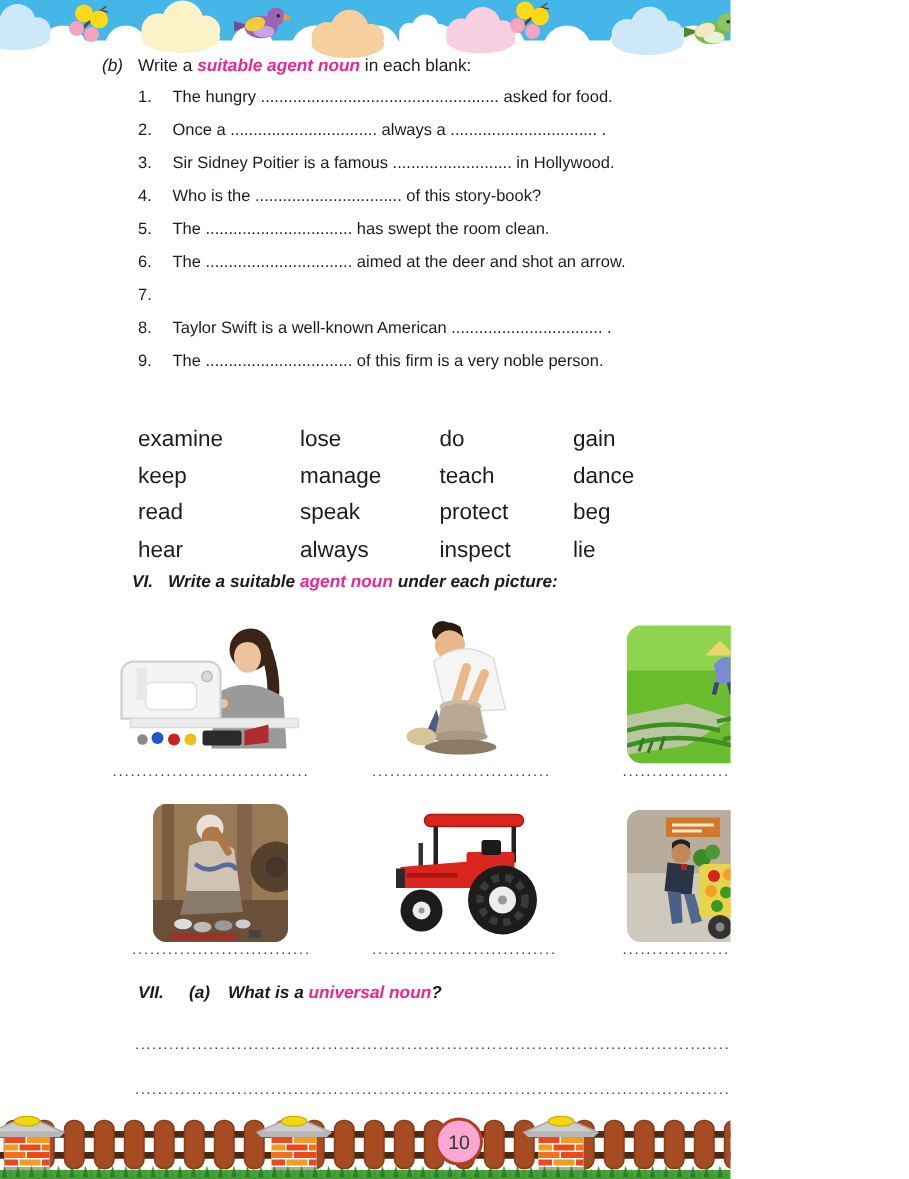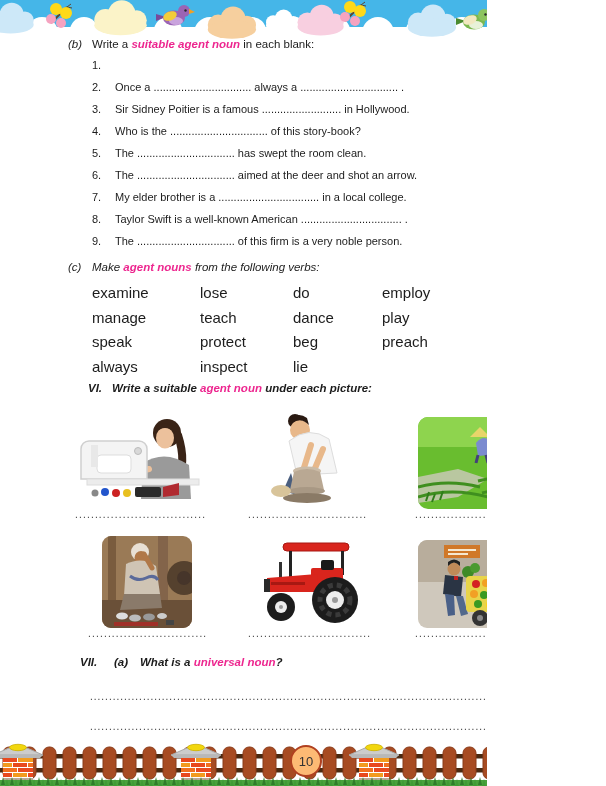--- a/index.html
+++ b/index.html
@@ -10,31 +10,31 @@
   .lbl{font-style:italic;display:inline-block;width:24px;}
   .pink{color:#ed268f;font-style:italic;font-weight:bold;}
   .it{font-style:italic;}
   .qlist{position:absolute;left:92px;top:54px;}
   .qrow{display:flex;height:22px;align-items:center;font-size:11px;white-space:nowrap;}
   .qnum{width:23px;}
   .verbs{position:absolute;left:92px;top:281px;display:grid;
          grid-template-columns:108px 93px 89px 105px 70px;font-size:15px;line-height:24.5px;}
   .vi-head,.vii-head{position:absolute;font-size:11.5px;font-style:italic;font-weight:bold;white-space:nowrap;margin-left:44px;}
   .vi-head{left:44px;top:382px;}
-  .vii-head{left:36px;top:656px;}
+  .vii-head{left:48px;top:656px;}
   .vii-head .sublbl{display:inline-block;width:26px;margin-left:8px;font-weight:bold;}
   .pcell{position:absolute;display:flex;flex-direction:column;align-items:center;justify-content:flex-end;}
   .ansdots{font-size:10px;letter-spacing:1.2px;color:#3a3a3a;overflow:hidden;white-space:nowrap;
            height:13px;width:100%;text-align:left;}
   .longline{position:absolute;left:90px;width:487px;font-size:10px;letter-spacing:1px;color:#3a3a3a;
             overflow:hidden;white-space:nowrap;height:13px;}
   .man{position:absolute;left:482px;top:76px;}
   .fence{position:absolute;left:0;bottom:0;}
   .badge{position:absolute;left:290px;top:745px;width:28px;height:28px;border:2px solid #b04020;
-         border-radius:50%;background:#fdba74;display:flex;align-items:center;justify-content:center;
+         border-radius:50%;background:#f9a8d4;display:flex;align-items:center;justify-content:center;
          font-size:13px;color:#333;z-index:5;}
 </style>
 </head>
 <body>
 
 <div class="page">
 
   <svg class="sky" width="606" height="44" viewBox="0 0 606 44">
     <defs>
       <g id="cloud">
@@ -102,20 +102,21 @@
     <use href="#bird2" transform="translate(468,10)"></use>
   </svg>
 
   <div class="sec-head" style="top:38px">
     <span class="lbl">(b)</span><span>Write a </span><span class="pink">suitable agent noun</span><span> in each blank:</span>
   </div>
 
   <div class="qlist">
     <div class="qrow">
         <span class="qnum">1.</span>
+        <span>The hungry .................................................... asked for food.</span>
       </div>
     <div class="qrow">
         <span class="qnum">2.</span>
         <span>Once a ................................ always a ................................ .</span>
       </div>
     <div class="qrow">
         <span class="qnum">3.</span>
         <span>Sir Sidney Poitier is a famous .......................... in Hollywood.</span>
       </div>
     <div class="qrow">
@@ -125,21 +126,20 @@
     <div class="qrow">
         <span class="qnum">5.</span>
         <span>The ................................ has swept the room clean.</span>
       </div>
     <div class="qrow">
         <span class="qnum">6.</span>
         <span>The ................................ aimed at the deer and shot an arrow.</span>
       </div>
     <div class="qrow">
         <span class="qnum">7.</span>
-        <span>My elder brother is a ................................. in a local college.</span>
       </div>
     <div class="qrow">
         <span class="qnum">8.</span>
         <span>Taylor Swift is a well-known American ................................. .</span>
       </div>
     <div class="qrow">
         <span class="qnum">9.</span>
         <span>The ................................ of this firm is a very noble person.</span>
       </div>
   </div>
@@ -165,28 +165,26 @@
     <path d="M84,62 L78,84 L68,86 L74,60 Z" fill="#ecc19c"></path>
     <circle cx="71" cy="85" r="4" fill="#ecc19c"></circle>
     <path d="M35,42 Q25,50 29,61 L42,59 Q41,50 46,44 Z" fill="#bf231e"></path>
     <path d="M30,58 L44,33 L52,39 L40,60 Z" fill="#ecc19c"></path>
     <circle cx="49" cy="33" r="4.5" fill="#ecc19c"></circle>
     <polygon points="45,27 60,25 52,37" fill="#e8b05a" stroke="#c98a30" stroke-width="1"></polygon>
     <path d="M36,106 L82,108 L80,128 L79,166 L63,165 L61,128 L58,165 L41,164 L39,128 Z" fill="#5a7495"></path>
     <path d="M39,128 L61,128 M61,128 L79,128" stroke="#48607e" stroke-width="1.5" fill="none"></path>
   </svg>
 
-  <div class="sec-head it" style="top:261px">
-    <span class="lbl">(c)</span><span>Make </span><span class="pink">agent nouns</span><span> from the following verbs:</span>
-  </div>
 
   <div class="verbs">
     <span>examine</span>
       <span>lose</span>
       <span>do</span>
+      <span>gain</span>
       <span>employ</span>
     <span>keep</span>
       <span>manage</span>
       <span>teach</span>
       <span>dance</span>
       <span>play</span>
     <span>read</span>
       <span>speak</span>
       <span>protect</span>
       <span>beg</span>

